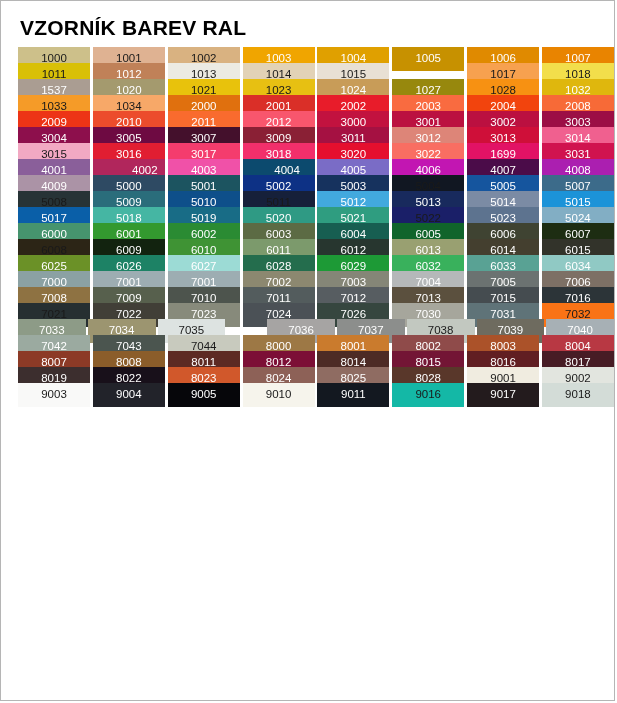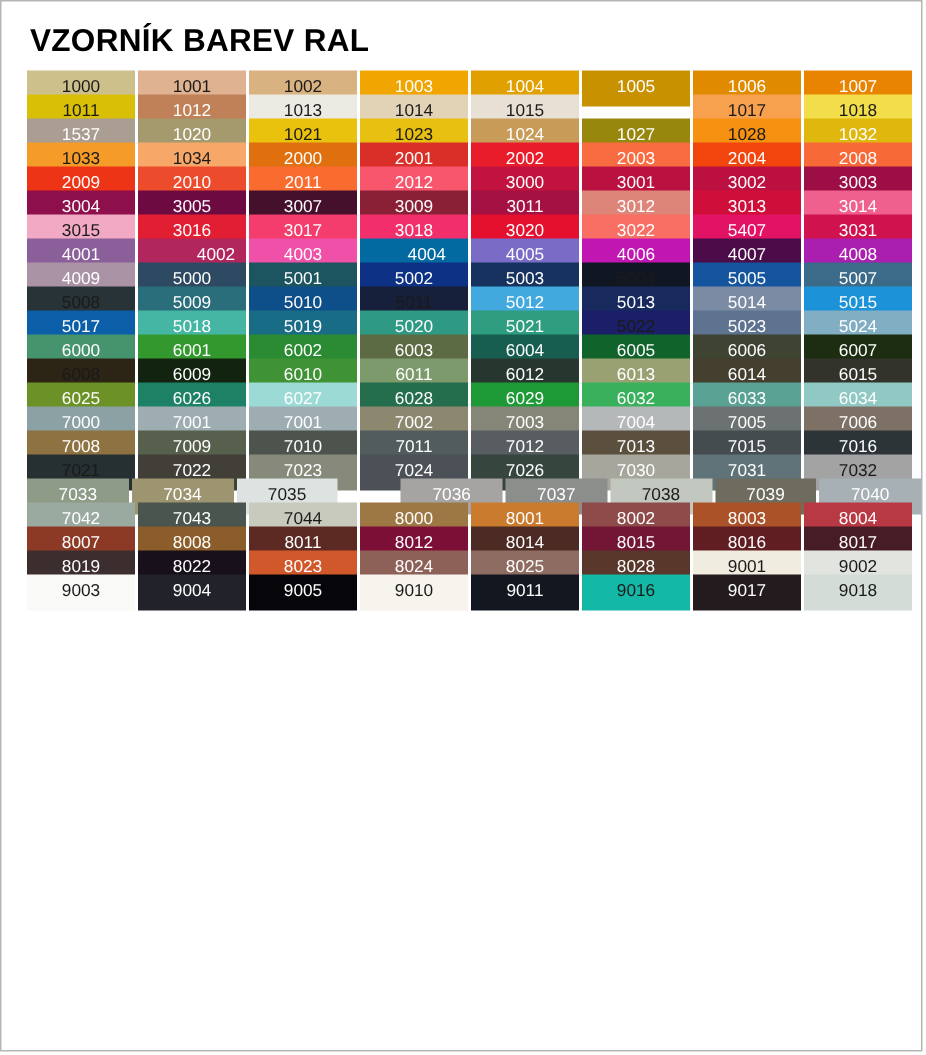--- a/index.html
+++ b/index.html
@@ -31,20 +31,21 @@
     white-space: nowrap;
   }
   #grid {
     padding: 6px 0 0 17px;
     display: flex;
     flex-direction: column;
   }
   .row {
     display: flex;
     height: 16px;
+    justify-content: space-between;
   }
   .cell {
     width: 72px;
     height: 24px;
     margin-right: 2px;
     display: flex;
     align-items: center;
     justify-content: center;
     font-size: 11.5px;
     line-height: 1;
@@ -120,28 +121,28 @@
         <div class="cell light" style="background-color: rgb(207, 15, 57);">3013</div>
         <div class="cell light" style="background-color: rgb(240, 96, 143);">3014</div>
       </div>
       <div class="row">
         <div class="cell dark" style="background-color: rgb(242, 169, 195);">3015</div>
         <div class="cell light" style="background-color: rgb(225, 30, 50);">3016</div>
         <div class="cell light" style="background-color: rgb(244, 60, 109);">3017</div>
         <div class="cell light" style="background-color: rgb(242, 47, 107);">3018</div>
         <div class="cell light" style="background-color: rgb(229, 15, 46);">3020</div>
         <div class="cell light" style="background-color: rgb(249, 110, 98);">3022</div>
-        <div class="cell light" style="background-color: rgb(226, 18, 101);">5407</div>
+        <div class="cell light" style="background-color: rgb(226, 18, 101);">1699</div>
         <div class="cell light" style="background-color: rgb(208, 19, 79);">3031</div>
       </div>
       <div class="row">
         <div class="cell light" style="background-color: rgb(138, 95, 154);">4001</div>
         <div class="cell light" style="background-color: rgb(177, 38, 92); padding-left: 32px;">4002</div>
         <div class="cell light" style="background-color: rgb(240, 81, 168);">4003</div>
-        <div class="cell light" style="background-color: #0369a1; padding-left: 17px;">4004</div>
+        <div class="cell light" style="background-color: #0c4a6e; padding-left: 17px;">4004</div>
         <div class="cell light" style="background-color: rgb(122, 108, 198);">4005</div>
         <div class="cell light" style="background-color: rgb(194, 22, 178);">4006</div>
         <div class="cell light" style="background-color: rgb(75, 12, 73);">4007</div>
         <div class="cell light" style="background-color: rgb(171, 31, 176);">4008</div>
       </div>
       <div class="row">
         <div class="cell light" style="background-color: rgb(171, 147, 166);">4009</div>
         <div class="cell light" style="background-color: rgb(46, 74, 99);">5000</div>
         <div class="cell light" style="background-color: rgb(28, 84, 96);">5001</div>
         <div class="cell light" style="background-color: rgb(13, 49, 133);">5002</div>
@@ -221,21 +222,21 @@
         <div class="cell light" style="background-color: rgb(44, 52, 56);">7016</div>
       </div>
       <div class="row">
         <div class="cell dark" style="background-color: rgb(38, 47, 49);">7021</div>
         <div class="cell light" style="background-color: rgb(65, 63, 55);">7022</div>
         <div class="cell light" style="background-color: rgb(135, 138, 123);">7023</div>
         <div class="cell light" style="background-color: rgb(75, 81, 86);">7024</div>
         <div class="cell light" style="background-color: rgb(54, 70, 63);">7026</div>
         <div class="cell light" style="background-color: rgb(166, 166, 156);">7030</div>
         <div class="cell light" style="background-color: rgb(95, 115, 120);">7031</div>
-        <div class="cell dark" style="background-color: #a3a3a3;">7032</div>
+        <div class="cell dark" style="background-color: #f97316;">7032</div>
       </div>
       <div class="row">
         <div class="cell light" style="background-color: rgb(141, 155, 135);">7033</div>
         <div class="cell light" style="background-color: rgb(156, 149, 112);">7034</div>
         <div class="cell dark" style="background-color: rgb(221, 227, 225);">7035</div>
         <div class="cell light" style="background-color: rgb(166, 164, 163); margin-left: 40px;">7036</div>
         <div class="cell light" style="background-color: rgb(140, 142, 140);">7037</div>
         <div class="cell dark" style="background-color: rgb(194, 200, 192);">7038</div>
         <div class="cell light" style="background-color: rgb(110, 107, 95);">7039</div>
         <div class="cell light" style="background-color: rgb(167, 176, 181);">7040</div>

